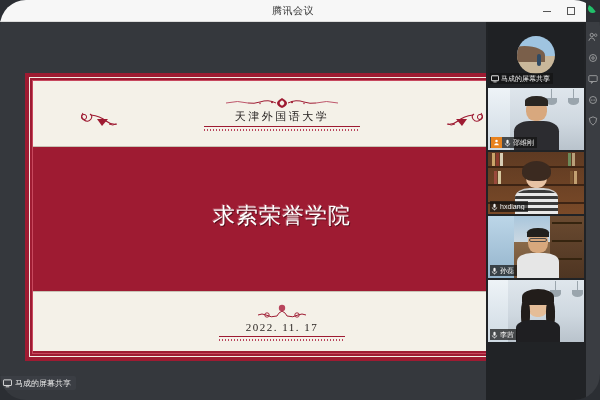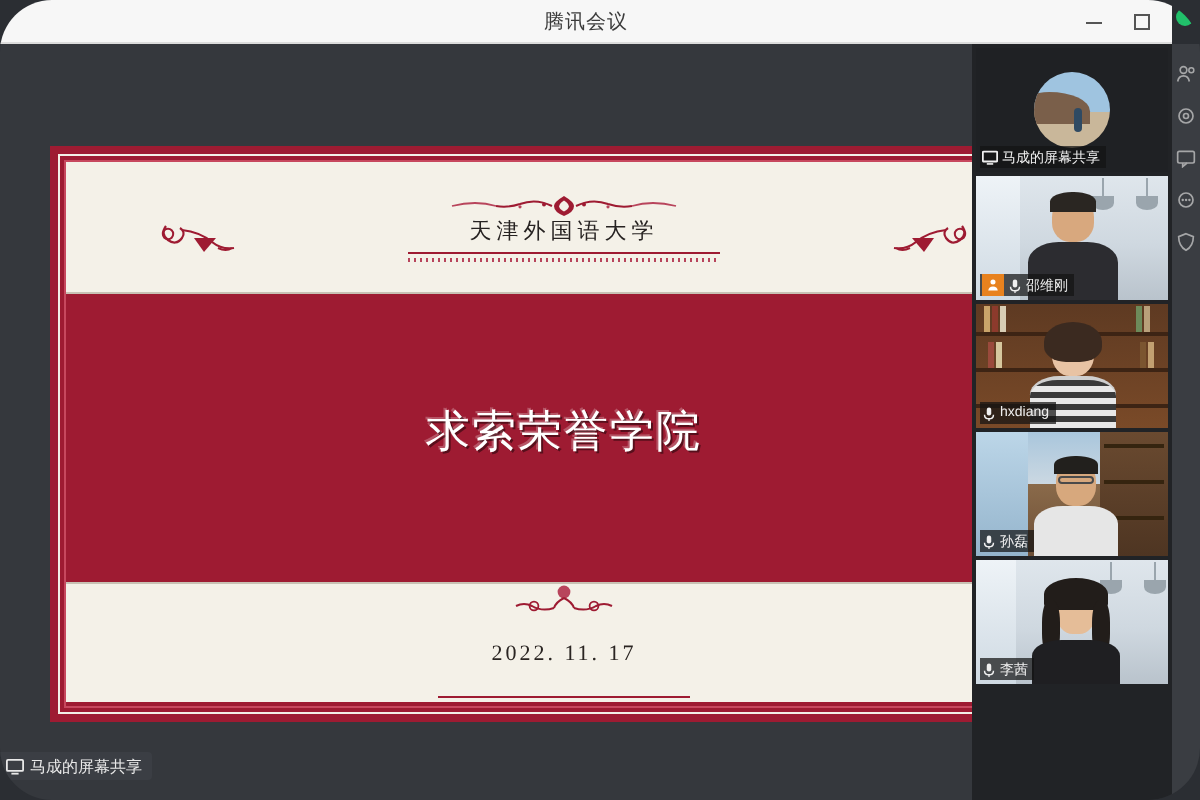--- a/index.html
+++ b/index.html
@@ -90,21 +90,21 @@
     text-shadow:1px 1px 0 rgba(0,0,0,.45), -1px -1px 0 rgba(255,255,255,.25);
   }
   .slide-title .l1 { font-size:22px; display:block; }
   .slide-title .l2 { font-size:24px; display:block; }
 
   
   .slide-footer {
     height:62px; background:#f4f1e8;
     border-top:1px solid #c8c2b4;
     position:relative;
-    display:flex; flex-direction:column; align-items:center; justify-content:space-between;
+    display:flex; flex-direction:column; align-items:center; justify-content:center;
   }
   .ftr-orn { width:110px; height:16px; margin-bottom:1px; }
   .slide-date {
     font-family:"Liberation Serif", serif;
     font-size:11px; color:#2a2522; letter-spacing:1.5px;
   }
   .ftr-rule { width:126px; margin-top:3px; }
   .ftr-rule .solid { height:1px; background:#9e1b32; }
   .ftr-rule .dotted { height:2px; margin-top:2px;
     background-image:repeating-linear-gradient(to right,#b8455c 0 1px,transparent 1px 3px); }

